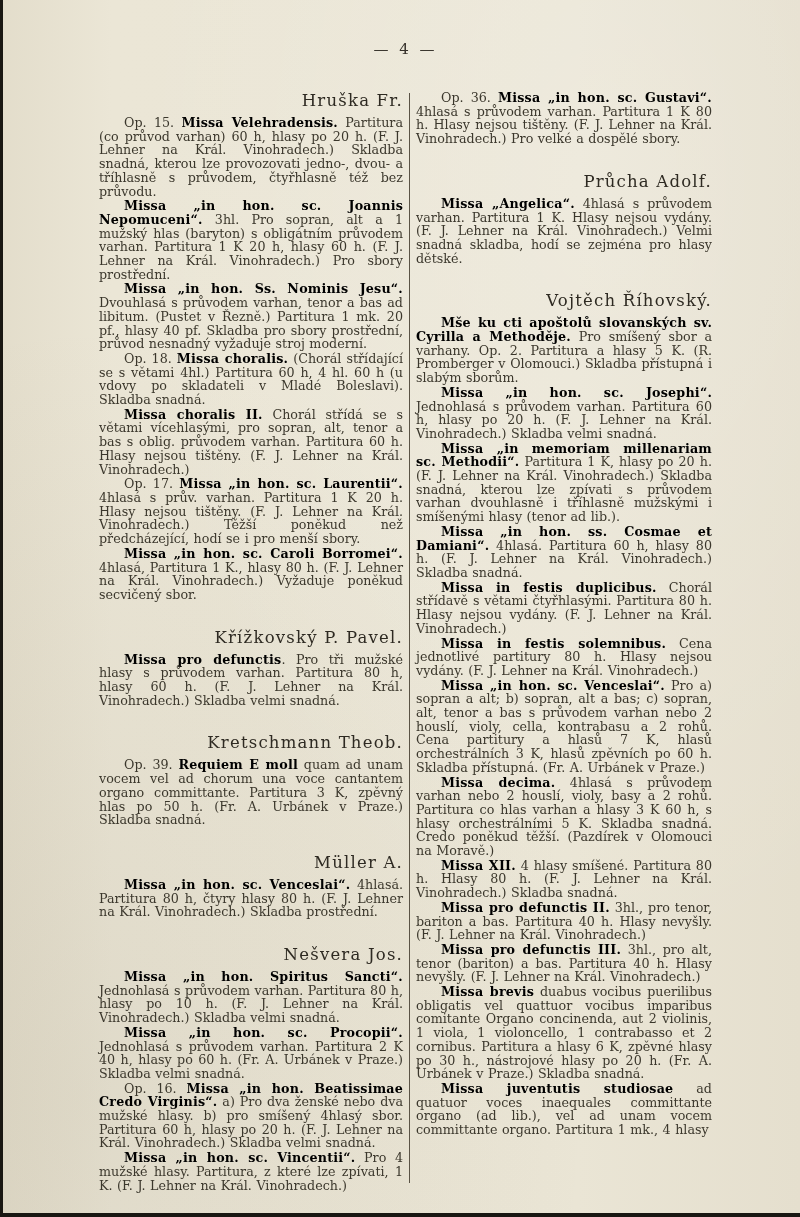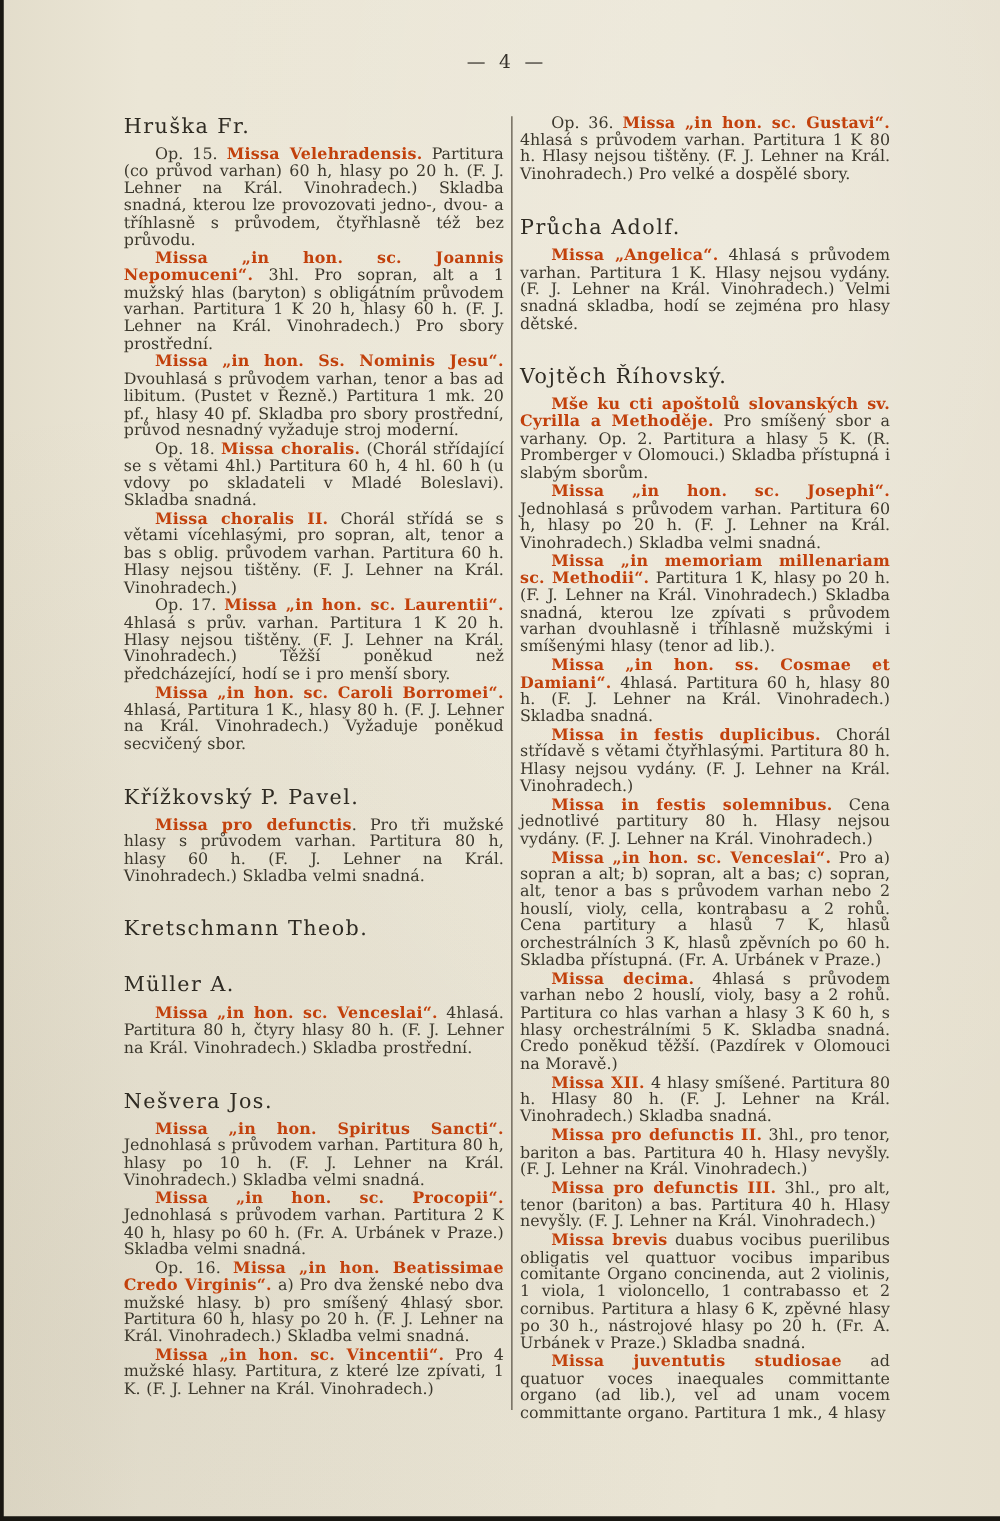--- a/index.html
+++ b/index.html
@@ -54,25 +54,25 @@
   p.entry {
     margin: 0 0 1px 0;
     text-indent: 25px;
     text-align: justify;
     font-size: 12.7px;
     line-height: 13.7px;
     word-spacing: 0.5px;
   }
   p.entry b.title {
     font-weight: bold;
-    color: #c2410c;
+    color: #000000;
     letter-spacing: 0.2px;
   }
   .heading {
-    text-align: left;
+    text-align: right;
     font-size: 16.5px;
     letter-spacing: 1.2px;
     color: #2e2a22;
     margin: 26px 0 6px 0;
     white-space: nowrap;
   }
   .col-left .heading:first-child { margin-top: 0; }
 </style>
 </head>
 <body>
@@ -88,20 +88,21 @@
         <p class="entry">Op. 15. <b class="title">Missa Velehradensis.</b> Partitura (co průvod varhan) 60 h, hlasy po 20 h. (F. J. Lehner na Král. Vinohradech.) Skladba snadná, kterou lze provozovati jedno-, dvou- a tříhlasně s průvodem, čtyřhlasně též bez průvodu.</p>
         <p class="entry"><b class="title">Missa „in hon. sc. Joannis Nepomuceni“.</b> 3hl. Pro sopran, alt a 1 mužský hlas (baryton) s obligátním průvodem varhan. Partitura 1 K 20 h, hlasy 60 h. (F. J. Lehner na Král. Vinohradech.) Pro sbory prostřední.</p>
         <p class="entry"><b class="title">Missa „in hon. Ss. Nominis Jesu“.</b> Dvouhlasá s průvodem varhan, tenor a bas ad libitum. (Pustet v Řezně.) Partitura 1 mk. 20 pf., hlasy 40 pf. Skladba pro sbory prostřední, průvod nesnadný vyžaduje stroj moderní.</p>
         <p class="entry">Op. 18. <b class="title">Missa choralis.</b> (Chorál střídající se s větami 4hl.) Partitura 60 h, 4 hl. 60 h (u vdovy po skladateli v Mladé Boleslavi). Skladba snadná.</p>
         <p class="entry"><b class="title">Missa choralis II.</b> Chorál střídá se s větami vícehlasými, pro sopran, alt, tenor a bas s oblig. průvodem varhan. Partitura 60 h. Hlasy nejsou tištěny. (F. J. Lehner na Král. Vinohradech.)</p>
         <p class="entry">Op. 17. <b class="title">Missa „in hon. sc. Laurentii“.</b> 4hlasá s prův. varhan. Partitura 1 K 20 h. Hlasy nejsou tištěny. (F. J. Lehner na Král. Vinohradech.) Těžší poněkud než předcházející, hodí se i pro menší sbory.</p>
         <p class="entry"><b class="title">Missa „in hon. sc. Caroli Borromei“.</b> 4hlasá, Partitura 1 K., hlasy 80 h. (F. J. Lehner na Král. Vinohradech.) Vyžaduje poněkud secvičený sbor.</p>
         <div class="heading">Křížkovský P. Pavel.</div>
         <p class="entry"><b class="title">Missa pro defunctis</b>. Pro tři mužské hlasy s průvodem varhan. Partitura 80 h, hlasy 60 h. (F. J. Lehner na Král. Vinohradech.) Skladba velmi snadná.</p>
         <div class="heading">Kretschmann Theob.</div>
+        <p class="entry">Op. 39. <b class="title">Requiem E moll</b> quam ad unam vocem vel ad chorum una voce cantantem organo committante. Partitura 3 K, zpěvný hlas po 50 h. (Fr. A. Urbánek v Praze.) Skladba snadná.</p>
         <div class="heading">Müller A.</div>
         <p class="entry"><b class="title">Missa „in hon. sc. Venceslai“.</b> 4hlasá. Partitura 80 h, čtyry hlasy 80 h. (F. J. Lehner na Král. Vinohradech.) Skladba prostřední.</p>
         <div class="heading">Nešvera Jos.</div>
         <p class="entry"><b class="title">Missa „in hon. Spiritus Sancti“.</b> Jednohlasá s průvodem varhan. Partitura 80 h, hlasy po 10 h. (F. J. Lehner na Král. Vinohradech.) Skladba velmi snadná.</p>
         <p class="entry"><b class="title">Missa „in hon. sc. Procopii“.</b> Jednohlasá s průvodem varhan. Partitura 2 K 40 h, hlasy po 60 h. (Fr. A. Urbánek v Praze.) Skladba velmi snadná.</p>
         <p class="entry">Op. 16. <b class="title">Missa „in hon. Beatissimae Credo Virginis“.</b> a) Pro dva ženské nebo dva mužské hlasy. b) pro smíšený 4hlasý sbor. Partitura 60 h, hlasy po 20 h. (F. J. Lehner na Král. Vinohradech.) Skladba velmi snadná.</p>
         <p class="entry"><b class="title">Missa „in hon. sc. Vincentii“.</b> Pro 4 mužské hlasy. Partitura, z které lze zpívati, 1 K. (F. J. Lehner na Král. Vinohradech.)</p>
       </div>
     <div class="divider"></div>
     <div class="col col-right" id="col-right">

